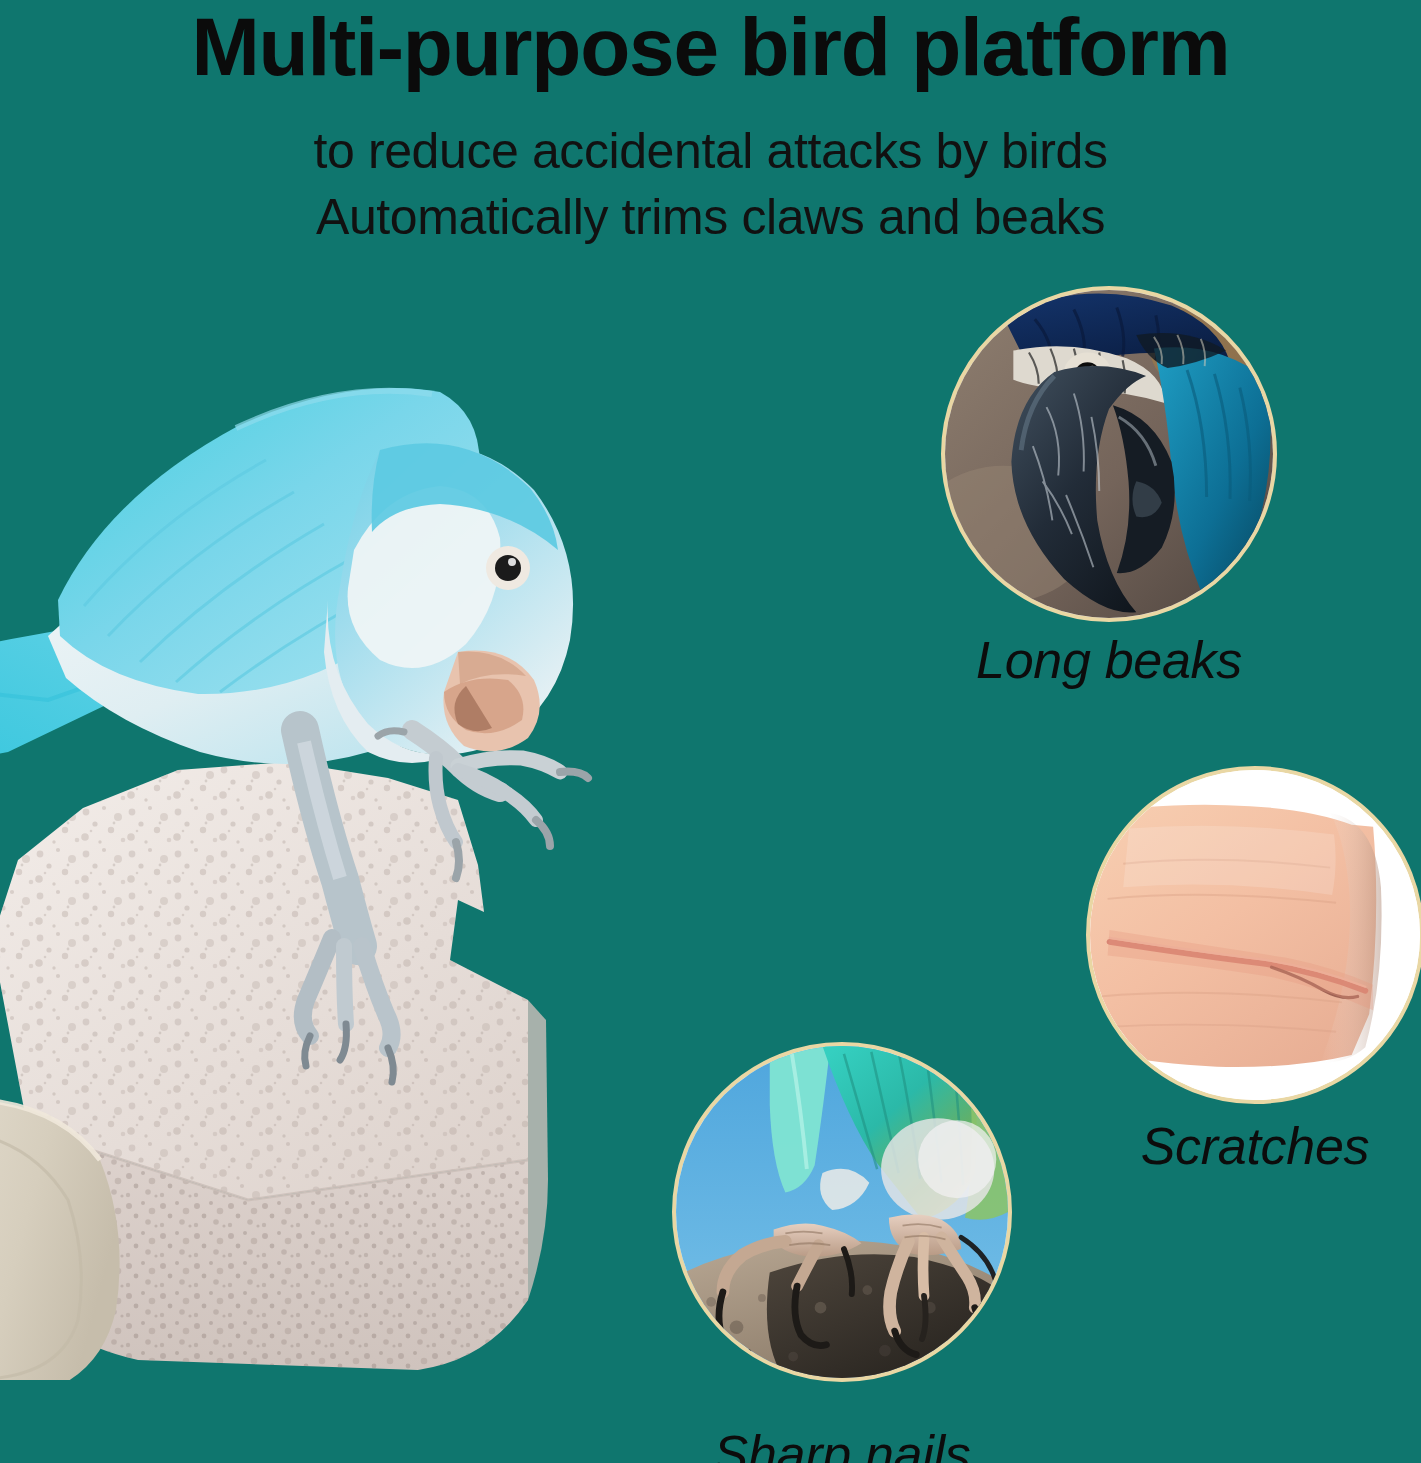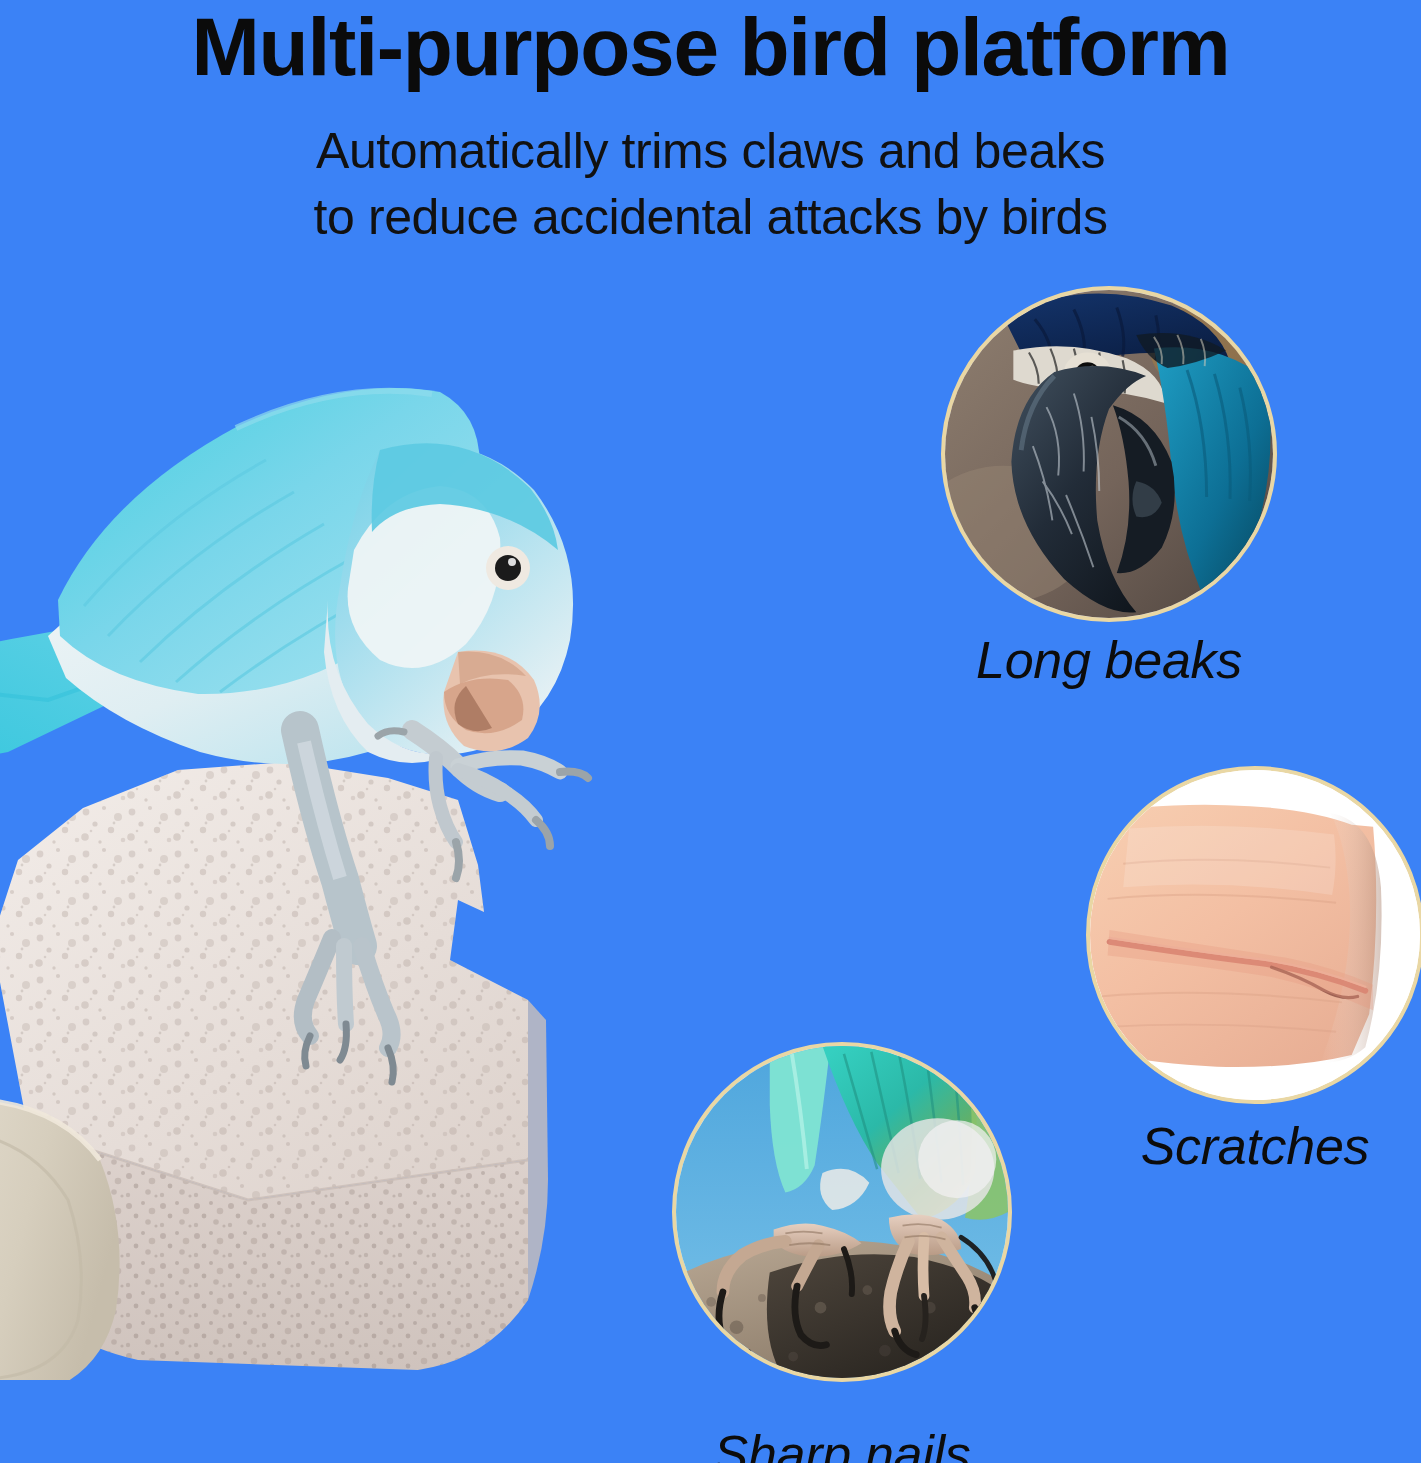--- a/index.html
+++ b/index.html
@@ -8,21 +8,21 @@
     background: #ffffff;
   }
   body {
     font-family: "Liberation Sans", sans-serif;
     -webkit-font-smoothing: antialiased;
   }
   #page {
     position: relative;
     width: 1421px;
     height: 1463px;
-    background: #3b82f6;
+    background: #0f766e;
     overflow: hidden;
   }
 
   
   .title {
     position: absolute;
     left: 0;
     top: 2px;
     width: 1421px;
     text-align: center;
@@ -96,22 +96,22 @@
   #callout-nails .caption { top: 350px; margin-top: 32px; }
 </style>
 </head>
 <body>
 
 <div id="page">
 
   <div class="title">Multi-purpose bird platform</div>
 
   <div class="subtitle">
+    <span class="sub-line">to reduce accidental attacks by birds</span>
     <span class="sub-line">Automatically trims claws and beaks</span>
-    <span class="sub-line">to reduce accidental attacks by birds</span>
   </div>
 
   <div class="hero">
     <svg viewBox="0 0 680 1080" xmlns="http://www.w3.org/2000/svg">
       <defs>
         <linearGradient id="wingGrad" x1="0" y1="0" x2="1" y2="1">
           <stop offset="0%" stop-color="#46cfe0"></stop>
           <stop offset="45%" stop-color="#79d6ea"></stop>
           <stop offset="100%" stop-color="#a7e3f0"></stop>
         </linearGradient>

